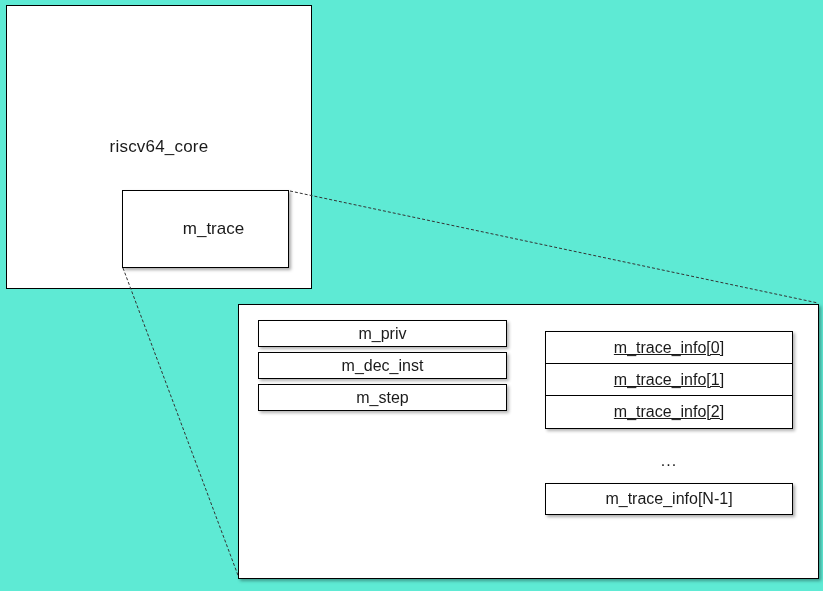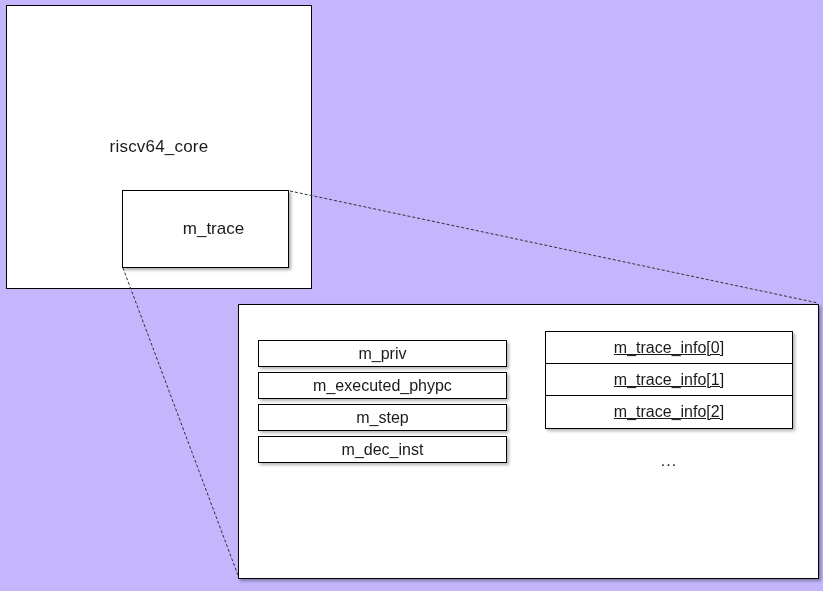--- a/index.html
+++ b/index.html
@@ -8,21 +8,21 @@
     background: #ffffff;
   }
   body {
     font-family: "Liberation Sans", sans-serif;
     color: #1a1a1a;
   }
   #canvas {
     position: relative;
     width: 823px;
     height: 591px;
-    background: #c4b5fd;
+    background: #5eead4;
     overflow: hidden;
   }
   .box {
     position: absolute;
     background: #ffffff;
     border: 1px solid #000000;
     box-sizing: border-box;
     display: flex;
     align-items: center;
     justify-content: center;
@@ -69,21 +69,21 @@
     width: 581px;
     height: 275px;
     align-items: flex-start;
     justify-content: flex-start;
   }
 
   
   #field-stack {
     position: absolute;
     left: 258px;
-    top: 340px;
+    top: 320px;
     width: 249px;
   }
   .field-box {
     position: relative;
     height: 27px;
     margin-bottom: 5px;
     border: 1px solid #000000;
     background: #ffffff;
     box-sizing: border-box;
     display: flex;
@@ -166,38 +166,38 @@
     <line x1="123" y1="268" x2="239" y2="578" stroke="#333333" stroke-width="1" stroke-dasharray="3,2"></line>
   </svg>
 
   <div class="box shadowed" id="detail-panel"></div>
 
   <div id="field-stack">
     <div class="field-box">
       <span>m_priv</span>
     </div>
     <div class="field-box">
-      <span>m_executed_phypc</span>
+      <span>m_dec_inst</span>
     </div>
     <div class="field-box">
       <span>m_step</span>
-    </div>
-    <div class="field-box">
-      <span>m_dec_inst</span>
     </div>
   </div>
 
   <div id="trace-array">
     <div class="array-cell">
       <span>m_trace_info[0]</span>
     </div>
     <div class="array-cell">
       <span>m_trace_info[1]</span>
     </div>
     <div class="array-cell">
       <span>m_trace_info[2]</span>
     </div>
   </div>
 
   <div id="array-ellipsis">...</div>
 
+  <div class="box shadowed" id="trace-last">
+    <span>m_trace_info[N-1]</span>
+  </div>
 
 </div>
 
 </body></html>

